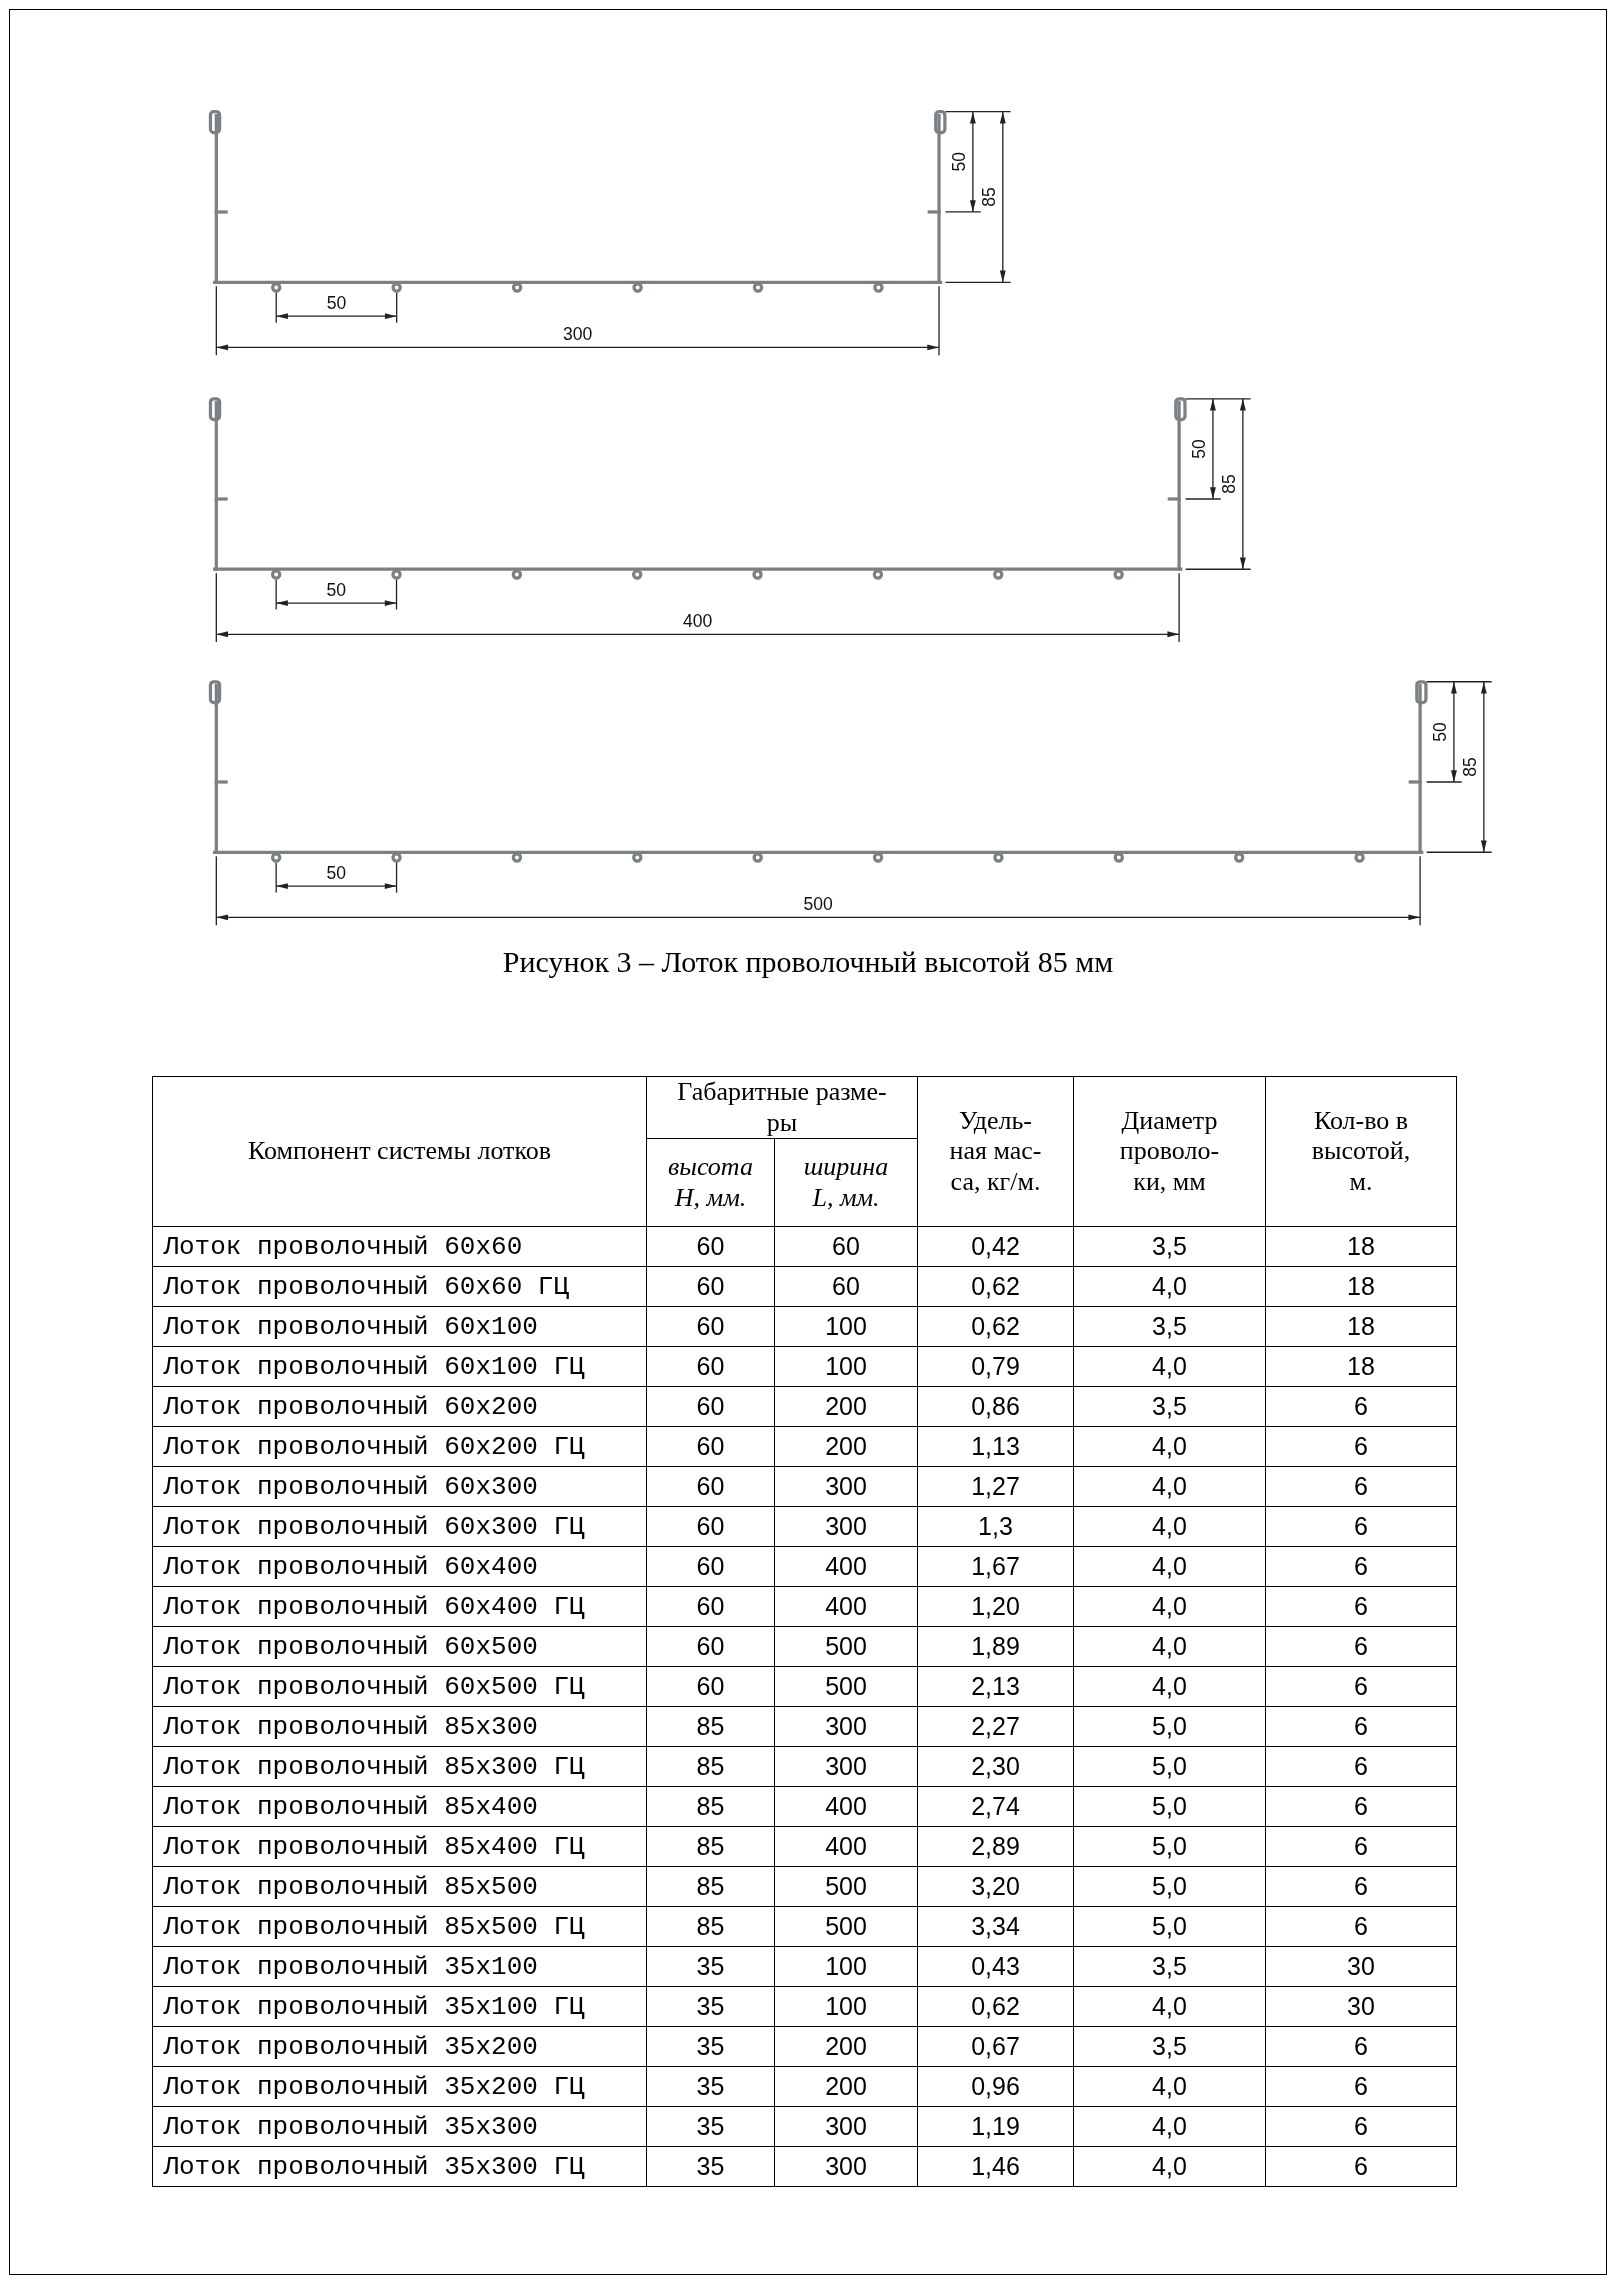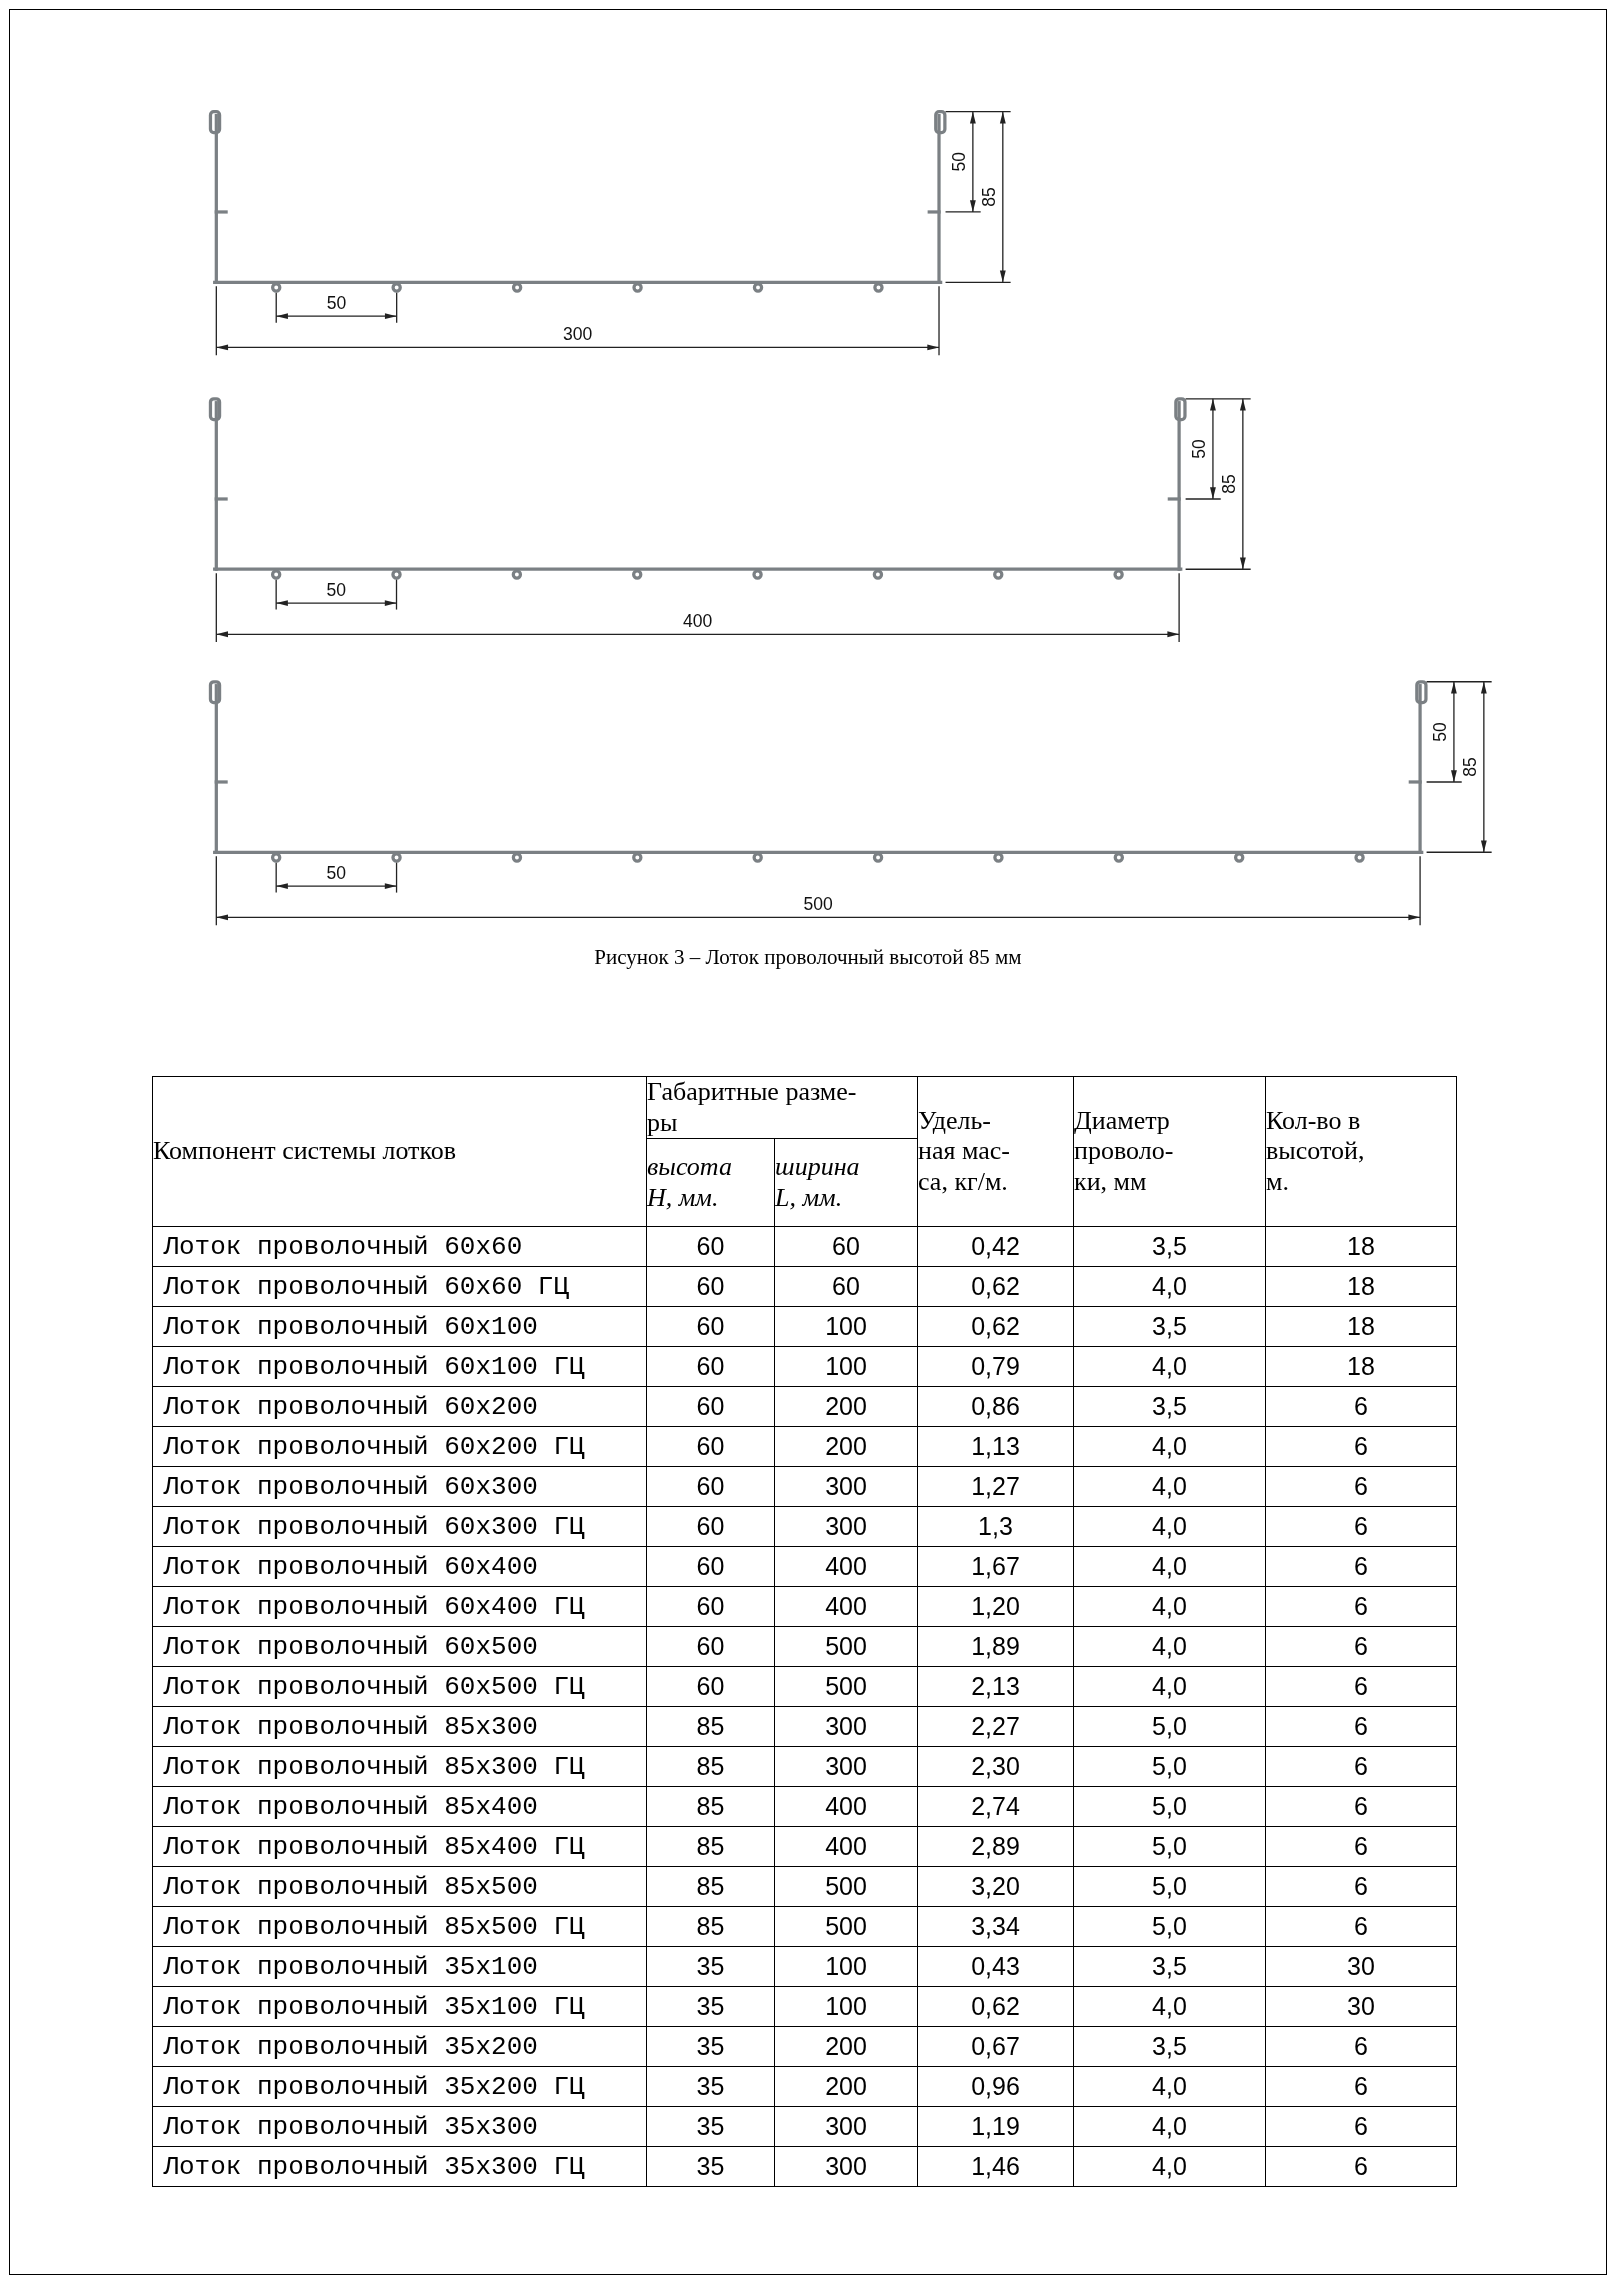--- a/index.html
+++ b/index.html
@@ -15,38 +15,38 @@
     position:absolute; inset:9px;
     border:1.3px solid #000;
   }
   .fig{position:absolute;left:202px;}
   #fig0{top:96px;}
   #fig1{top:383px;}
   #fig2{top:666px;}
   .caption{
     position:absolute; left:0; top:945px; width:1616px;
     text-align:center;
-    font-size:21px;
+    font-size:30px;
     font-family:"Liberation Serif", serif;
   }
   table.tray-table{
     position:absolute; left:152px; top:1076px;
     width:1303px;
     border-collapse:collapse;
     table-layout:fixed;
     font-size:26px;
   }
   .tray-table th, .tray-table td{
     border:1.3px solid #000;
     padding:0;
     vertical-align:middle;
   }
   .tray-table th{
     font-weight:normal;
-    text-align:left;
+    text-align:center;
     white-space:pre-line;
     line-height:1.18;
     font-family:"Liberation Serif", serif;
   }
   .tray-table thead tr.h1 th{height:56px;}
   .tray-table thead tr.h2 th{height:87px;font-style:italic;}
   .tray-table tbody tr{height:40px;}
   .tray-table td.name{
     text-align:left;
     padding-left:10.4px;

